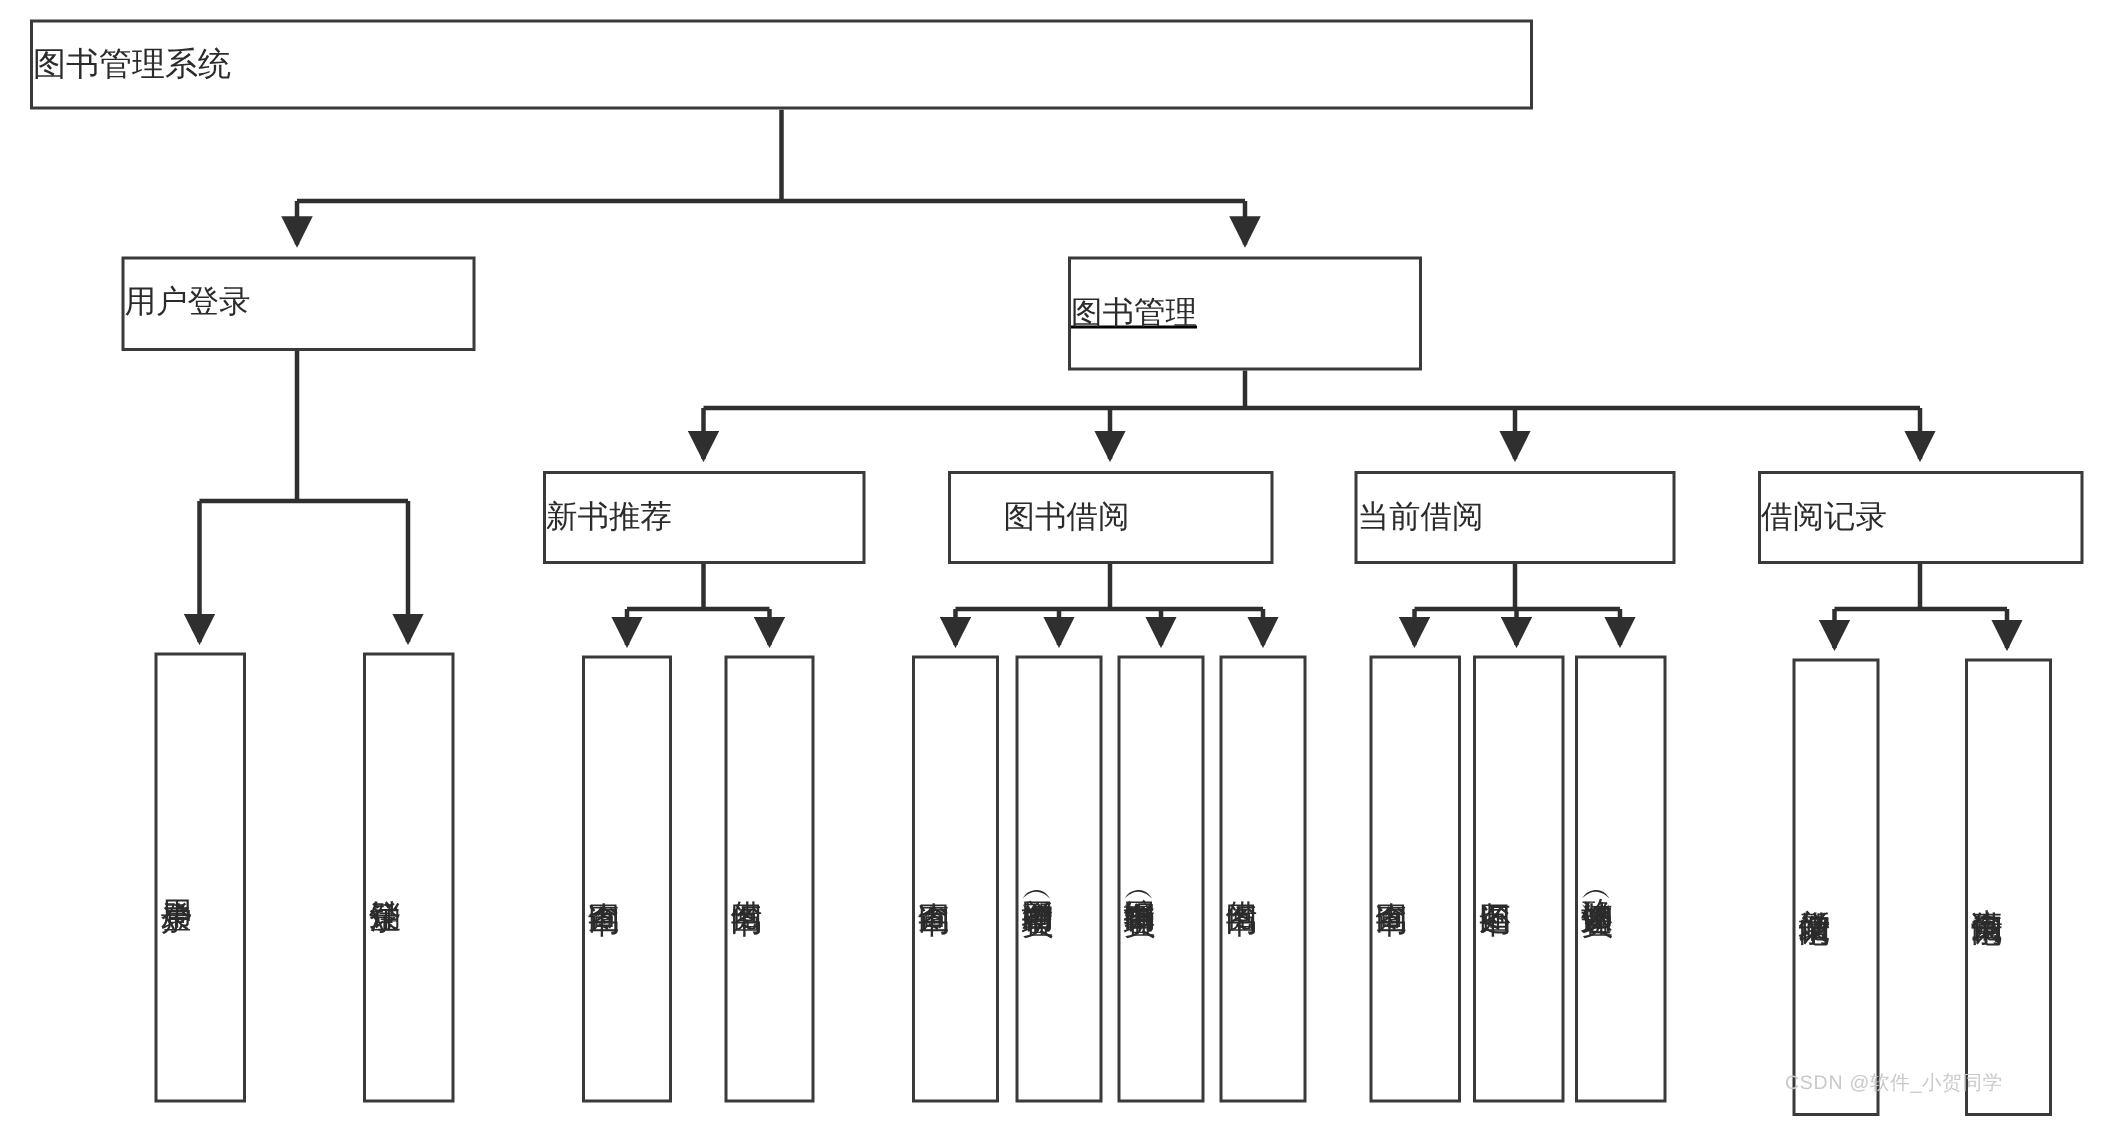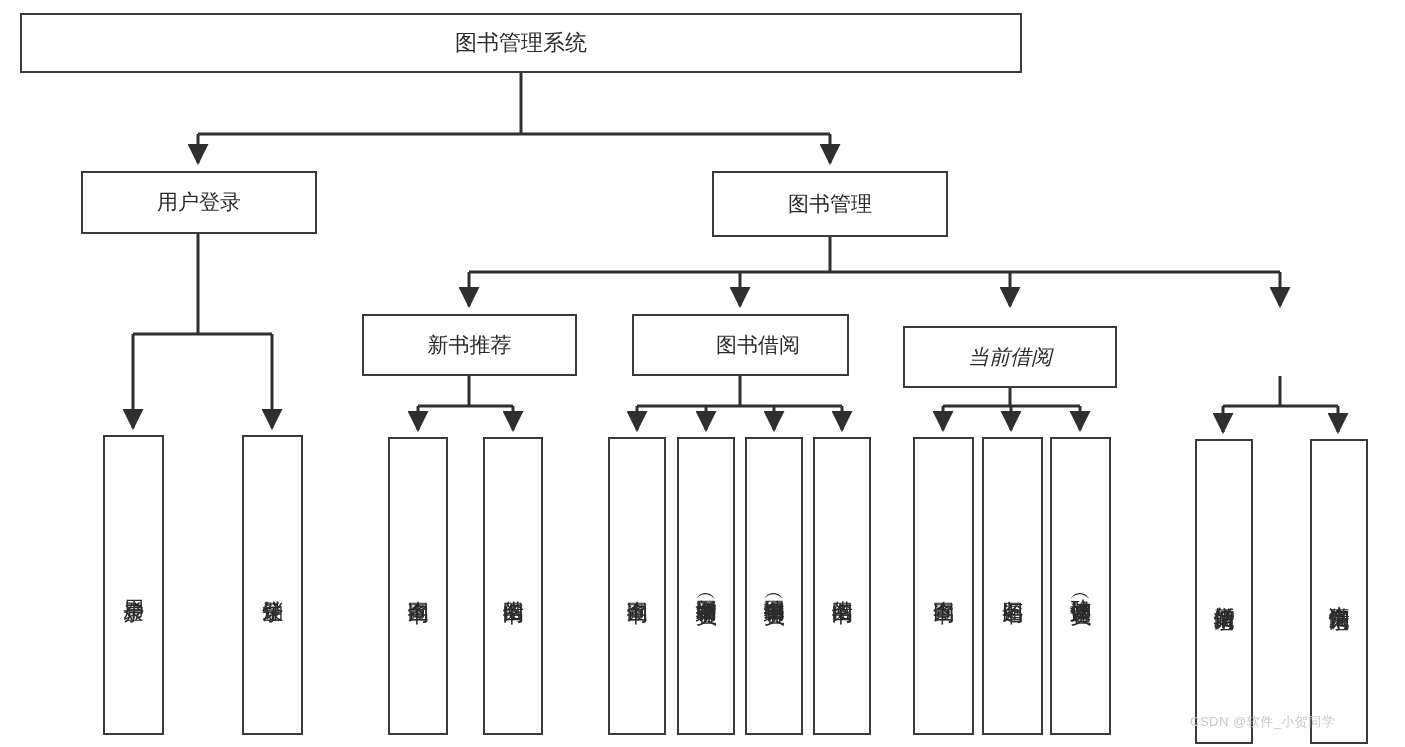--- a/index.html
+++ b/index.html
@@ -27,21 +27,20 @@
     width: 1405px;
     height: 747px;
   }
   .node-box {
     position: absolute;
     box-sizing: border-box;
     background: #ffffff;
     border: 2px solid #3a3a3a;
     display: flex;
     align-items: center;
-    justify-content: center;
     text-align: center;
   }
   .node-label {
     color: #2b2b2b;
     font-family: "Liberation Sans", sans-serif;
     line-height: 1.08;
     white-space: pre;
   }
   .horiz .node-label {
     writing-mode: horizontal-tb;
@@ -122,32 +121,35 @@
     </g>
   </svg>
 
   <div class="node-box horiz root" style="left:20px; top:13px; width:1002px; height:60px;">
     <span class="node-label">图书管理系统</span>
   </div>
 
   <div class="node-box horiz" style="left:81px; top:171px; width:236px; height:63px;">
     <span class="node-label">用户登录</span>
   </div>
-  <div class="node-box horiz" style="left:712px; top:171px; width:236px; height:66px;">
+  <div class="node-box horiz" style="left:712px; top:171px; width:236px; height:76px;text-decoration:underline;">
     <span class="node-label">图书管理</span>
   </div>
 
   <div class="node-box horiz" style="left:362px; top:314px; width:215px; height:62px;">
     <span class="node-label">新书推荐</span>
   </div>
   <div class="node-box horiz" style="left:632px; top:314px; width:217px; height:62px;padding-left:35px;">
     <span class="node-label">图书借阅</span>
   </div>
-  <div class="node-box horiz" style="left:903px; top:326px; width:214px; height:62px;font-style:italic;">
+  <div class="node-box horiz" style="left:903px; top:314px; width:214px; height:62px;">
     <span class="node-label">当前借阅</span>
+  </div>
+  <div class="node-box horiz" style="left:1172px; top:314px; width:217px; height:62px;">
+    <span class="node-label">借阅记录</span>
   </div>
 
   <div class="node-box vert" style="left:103px; top:435px; width:61px; height:300px;">
     <span class="node-label">用户登录</span>
   </div>
   <div class="node-box vert" style="left:242px; top:435px; width:61px; height:300px;">
     <span class="node-label">注销登录</span>
   </div>
 
   <div class="node-box vert" style="left:388px; top:437px; width:60px; height:298px;">

